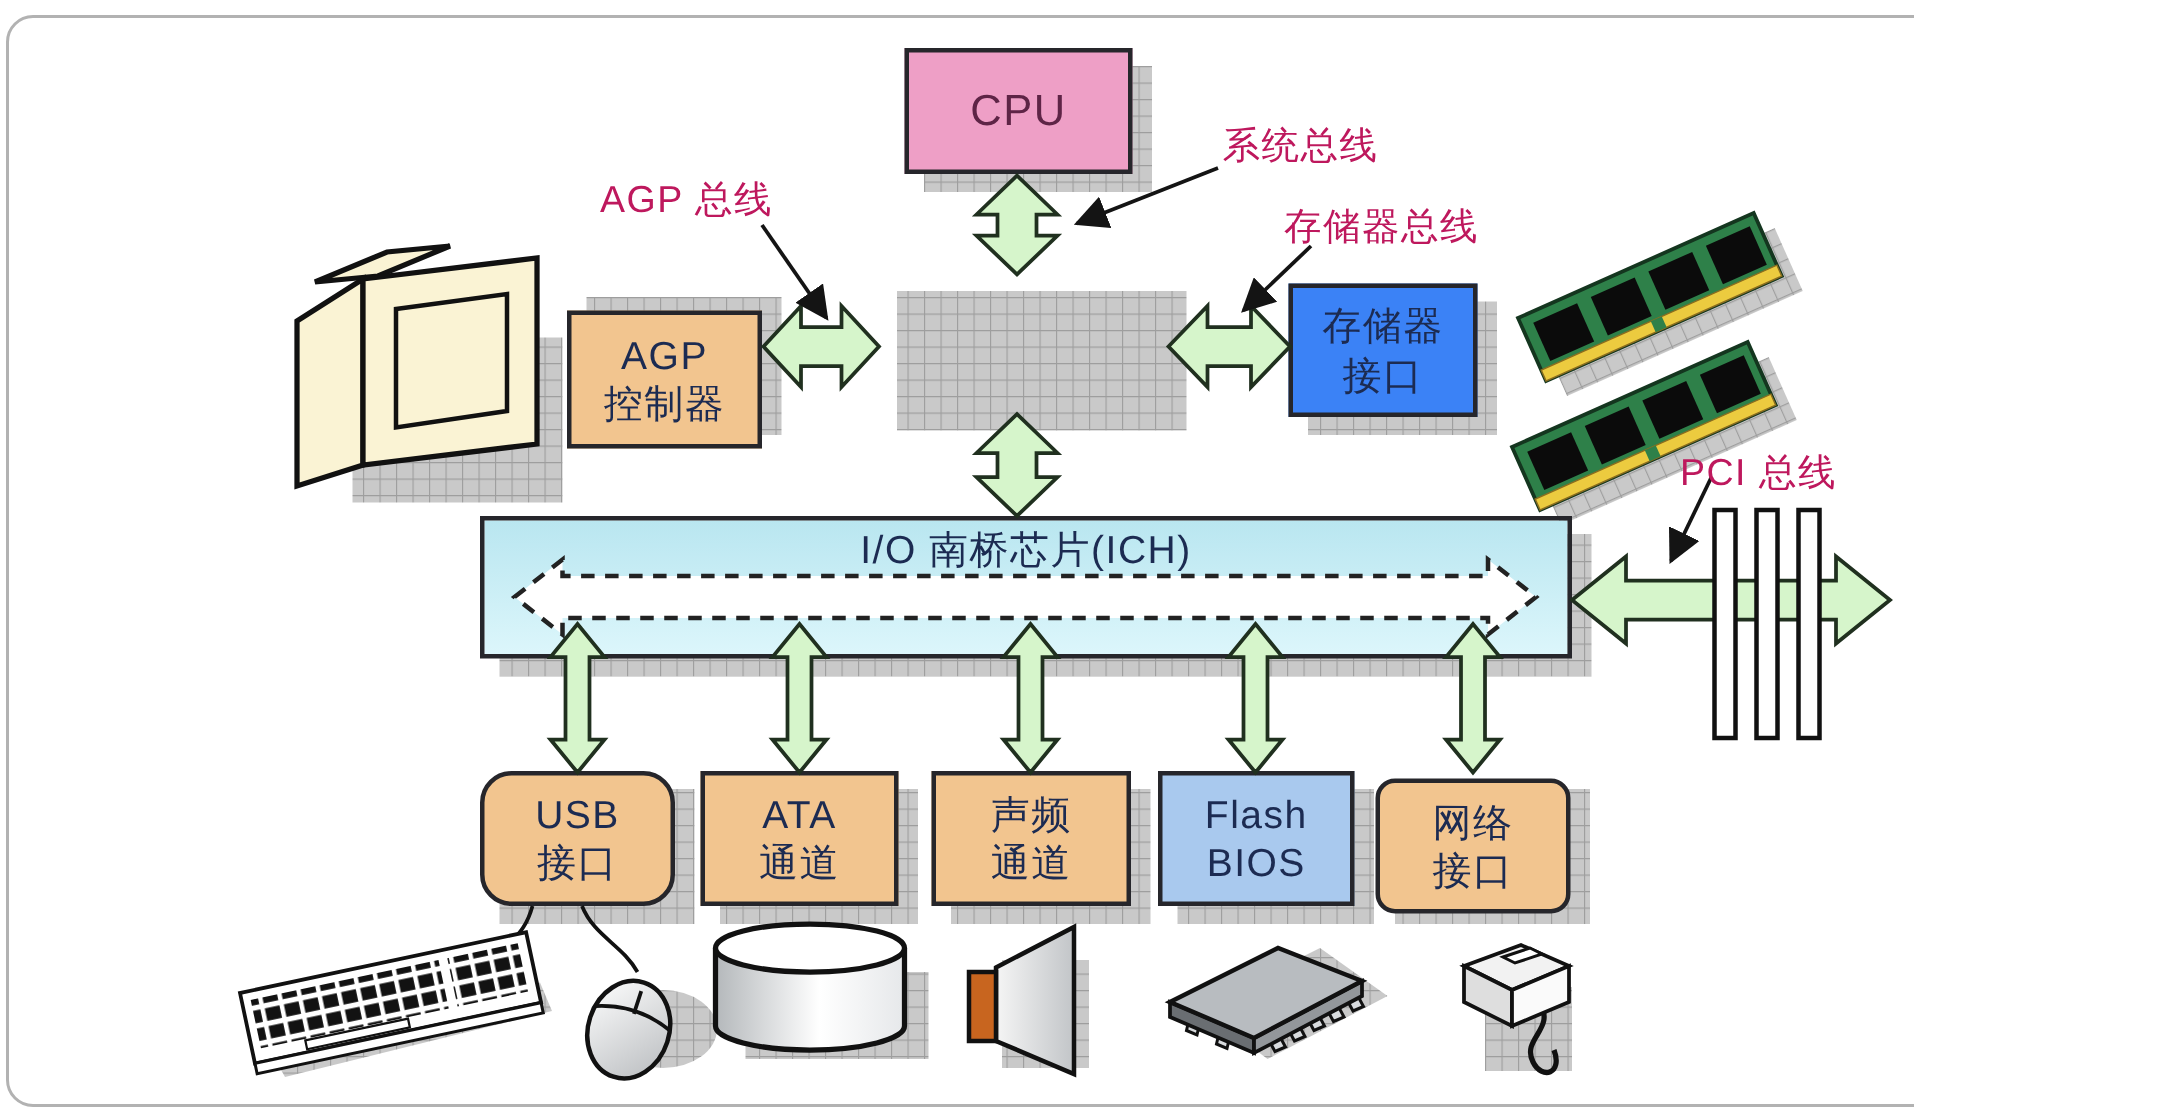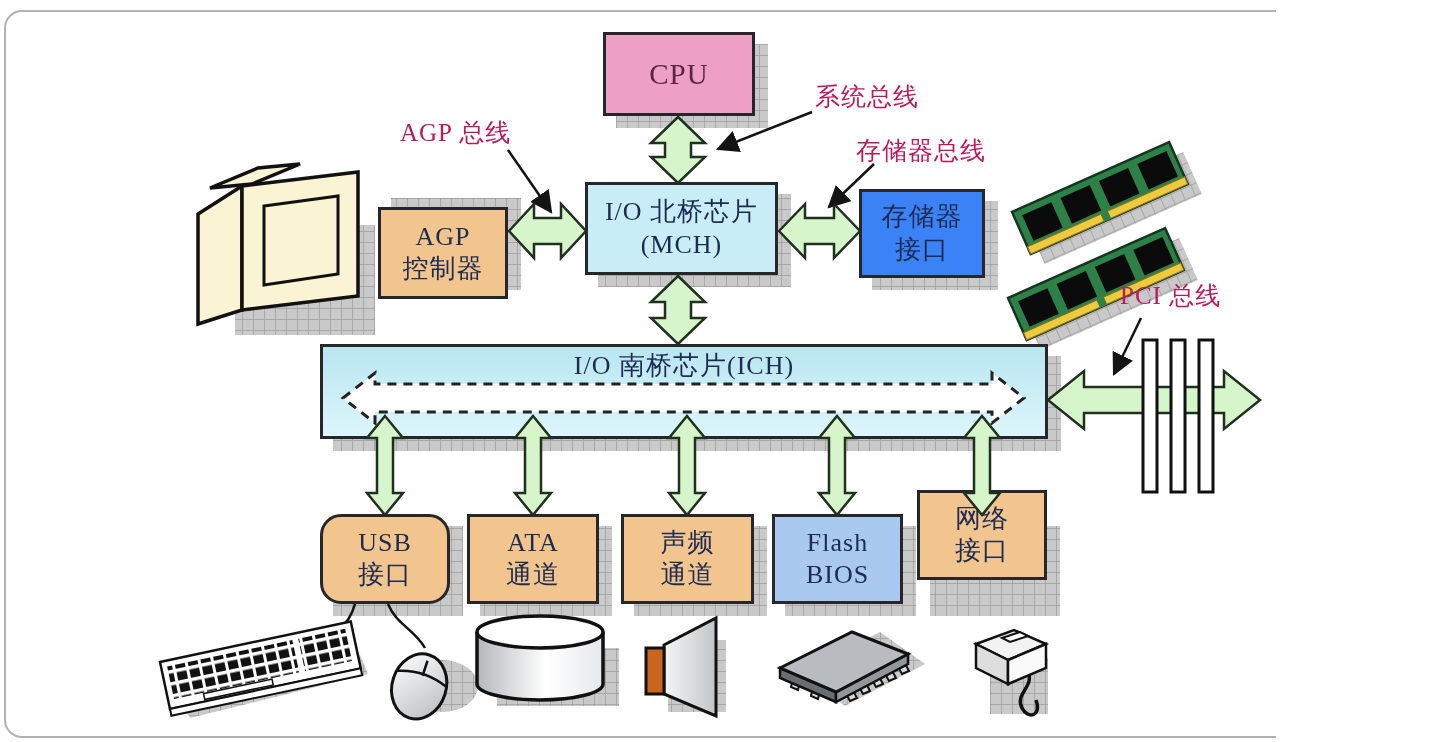--- a/index.html
+++ b/index.html
@@ -1,17 +1,17 @@
 <!DOCTYPE html>
 <html><head>
 <meta charset="utf-8">
 <style>
   html,body{margin:0;padding:0;background:#ffffff;}
   .stage{position:relative;width:1276px;height:742px;background:#fff;overflow:hidden;
-         font-family:Liberation Serif, serif;}
+         font-family:Liberation Sans, sans-serif;}
   .frame{position:absolute;left:4px;top:10px;width:1438px;height:724px;
          border:2px solid #b2b2b2;border-radius:18px;}
   svg.layer{position:absolute;left:0;top:0;pointer-events:none;}
   .box{position:absolute;border:3px solid #26262b;display:flex;align-items:center;
        justify-content:center;text-align:center;white-space:pre-line;box-sizing:border-box;
        color:#1c2b52;font-size:26px;line-height:1.25;letter-spacing:1px;}
   .box.cpu{background:#ee9fc6;color:#5e2446;font-size:29px;}
   .box.orange{background:#f2c58f;}
   .box.cyan{background:#c9edf7;}
   .box.yellow{background:#3b82f6;}
@@ -74,34 +74,32 @@
     <ellipse cx="442" cy="686" rx="36" ry="26" fill="url(#grid)"></ellipse>
     <rect x="497" y="648" width="122" height="58" fill="url(#grid)"></rect>
     <rect x="668" y="640" width="58" height="72" fill="url(#grid)"></rect>
     <polygon points="800,672 880,632 925,664 845,706" fill="url(#grid)"></polygon>
     <rect x="990" y="658" width="58" height="56" fill="url(#grid)"></rect>
   </svg>
 
   <div class="box cpu" style="left:603px;top:32px;width:152px;height:84px;">CPU</div>
   <div class="box orange" style="left:378px;top:186px;width:130px;height:92px;margin-top:21px;">AGP
 控制器</div>
-  <div class="box cyan" style="left:585px;top:182px;width:193px;height:93px;">I/O 北桥芯片
-(MCH)</div>
   <div class="box yellow" style="left:859px;top:189px;width:126px;height:89px;">存储器
 接口</div>
   <div class="box ich" style="left:320px;top:344px;width:728px;height:95px;">I/O 南桥芯片(ICH)</div>
   <div class="box orange" style="left:320px;top:514px;width:130px;height:90px;border-radius:21px;">USB
 接口</div>
   <div class="box orange" style="left:467px;top:514px;width:132px;height:90px;">ATA
 通道</div>
   <div class="box orange" style="left:621px;top:514px;width:133px;height:90px;">声频
 通道</div>
   <div class="box blue" style="left:772px;top:514px;width:131px;height:90px;">Flash
 BIOS</div>
-  <div class="box orange" style="left:917px;top:490px;width:130px;height:90px;">网络
+  <div class="box orange" style="left:917px;top:519px;width:130px;height:90px;border-radius:13px;">网络
 接口</div>
 
   <svg class="layer" width="1450" height="742">
 
     <polygon points="343,398 375,373 375,384 992,384 992,373 1024,398 992,423 992,412 375,412 375,423" fill="#ffffff" stroke="#222222" stroke-width="3" stroke-dasharray="9 7"></polygon>
 
     <g fill="#d6f5cb" stroke="#20301f" stroke-width="2.5" stroke-linejoin="miter">
       <polygon points="678,117 705,143 691,143 691,157 705,157 678,183 651,157 665,157 665,143 651,143"></polygon>
       <polygon points="678,276 705,302 691,302 691,318 705,318 678,344 651,318 665,318 665,302 651,302"></polygon>
       <polygon points="509,231 534,204 534,218 561,218 561,204 586,231 561,258 561,244 534,244 534,258"></polygon>
@@ -201,15 +199,15 @@
       <polygon points="14,16 52,2 84,16 46,32" fill="#f2f2f2" stroke-width="2.5"></polygon>
       <polygon points="14,16 46,32 46,56 14,40" fill="#dedede" stroke-width="2.5"></polygon>
       <polygon points="46,32 84,16 84,40 46,56" fill="#fafafa" stroke-width="2.5"></polygon>
       <polygon points="40,10 58,4 66,8 48,14" fill="#ffffff" stroke-width="2"></polygon>
     </g>
   </svg>
 
   <div class="lbl" style="left:815px;top:80px;">系统总线</div>
   <div class="lbl" style="left:400px;top:116px;">AGP 总线</div>
   <div class="lbl" style="left:856px;top:134px;">存储器总线</div>
-  <div class="lbl" style="left:1120px;top:279px;">PCI 总线</div>
+  <div class="lbl" style="left:1120px;top:298px;">PCI 总线</div>
 
 </div>
 
 </body></html>

